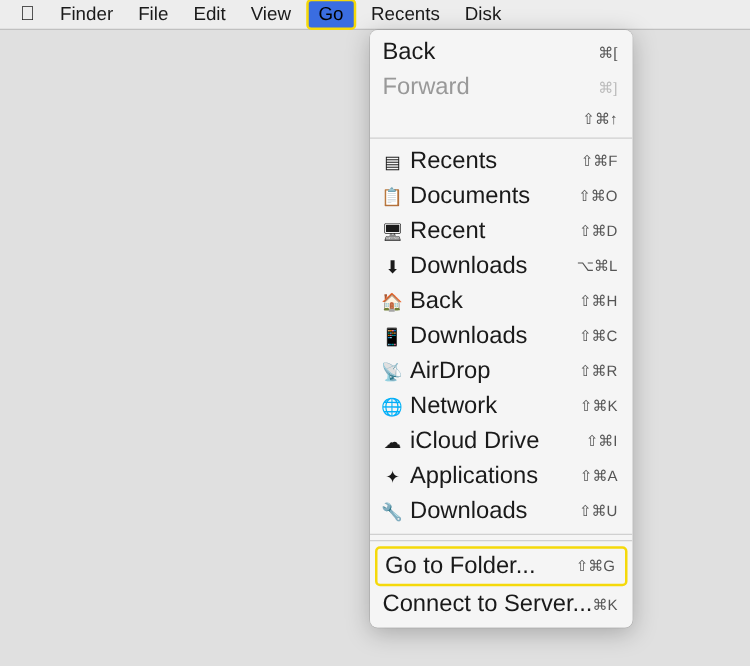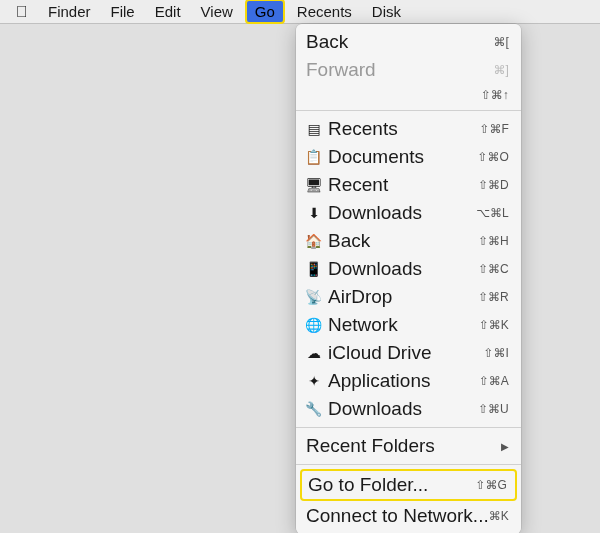--- a/index.html
+++ b/index.html
@@ -254,37 +254,31 @@
     <div class="menu-item">
       <div class="menu-item-left">
         <span class="menu-item-icon">🔧</span>
         <span class="menu-item-label">Downloads</span>
       </div>
       <span class="menu-item-shortcut">⇧⌘U</span>
     </div>
 
     <div class="divider"></div>
 
-    <div class="menu-item">
-      <div class="menu-item-left">
-        <span class="menu-item-label">Recent Folders</span>
-      </div>
-      <span class="menu-item-shortcut arrow-icon">▶</span>
-    </div>
 
     <div class="divider"></div>
 
     <div class="menu-item highlighted">
       <div class="menu-item-left">
         <span class="menu-item-label">Go to Folder...</span>
       </div>
       <span class="menu-item-shortcut">⇧⌘G</span>
     </div>
 
     <div class="menu-item">
       <div class="menu-item-left">
-        <span class="menu-item-label">Connect to Network...</span>
+        <span class="menu-item-label">Connect to Server...</span>
       </div>
       <span class="menu-item-shortcut">⌘K</span>
     </div>
 
   </div>
 </div>
 
 </body></html>

